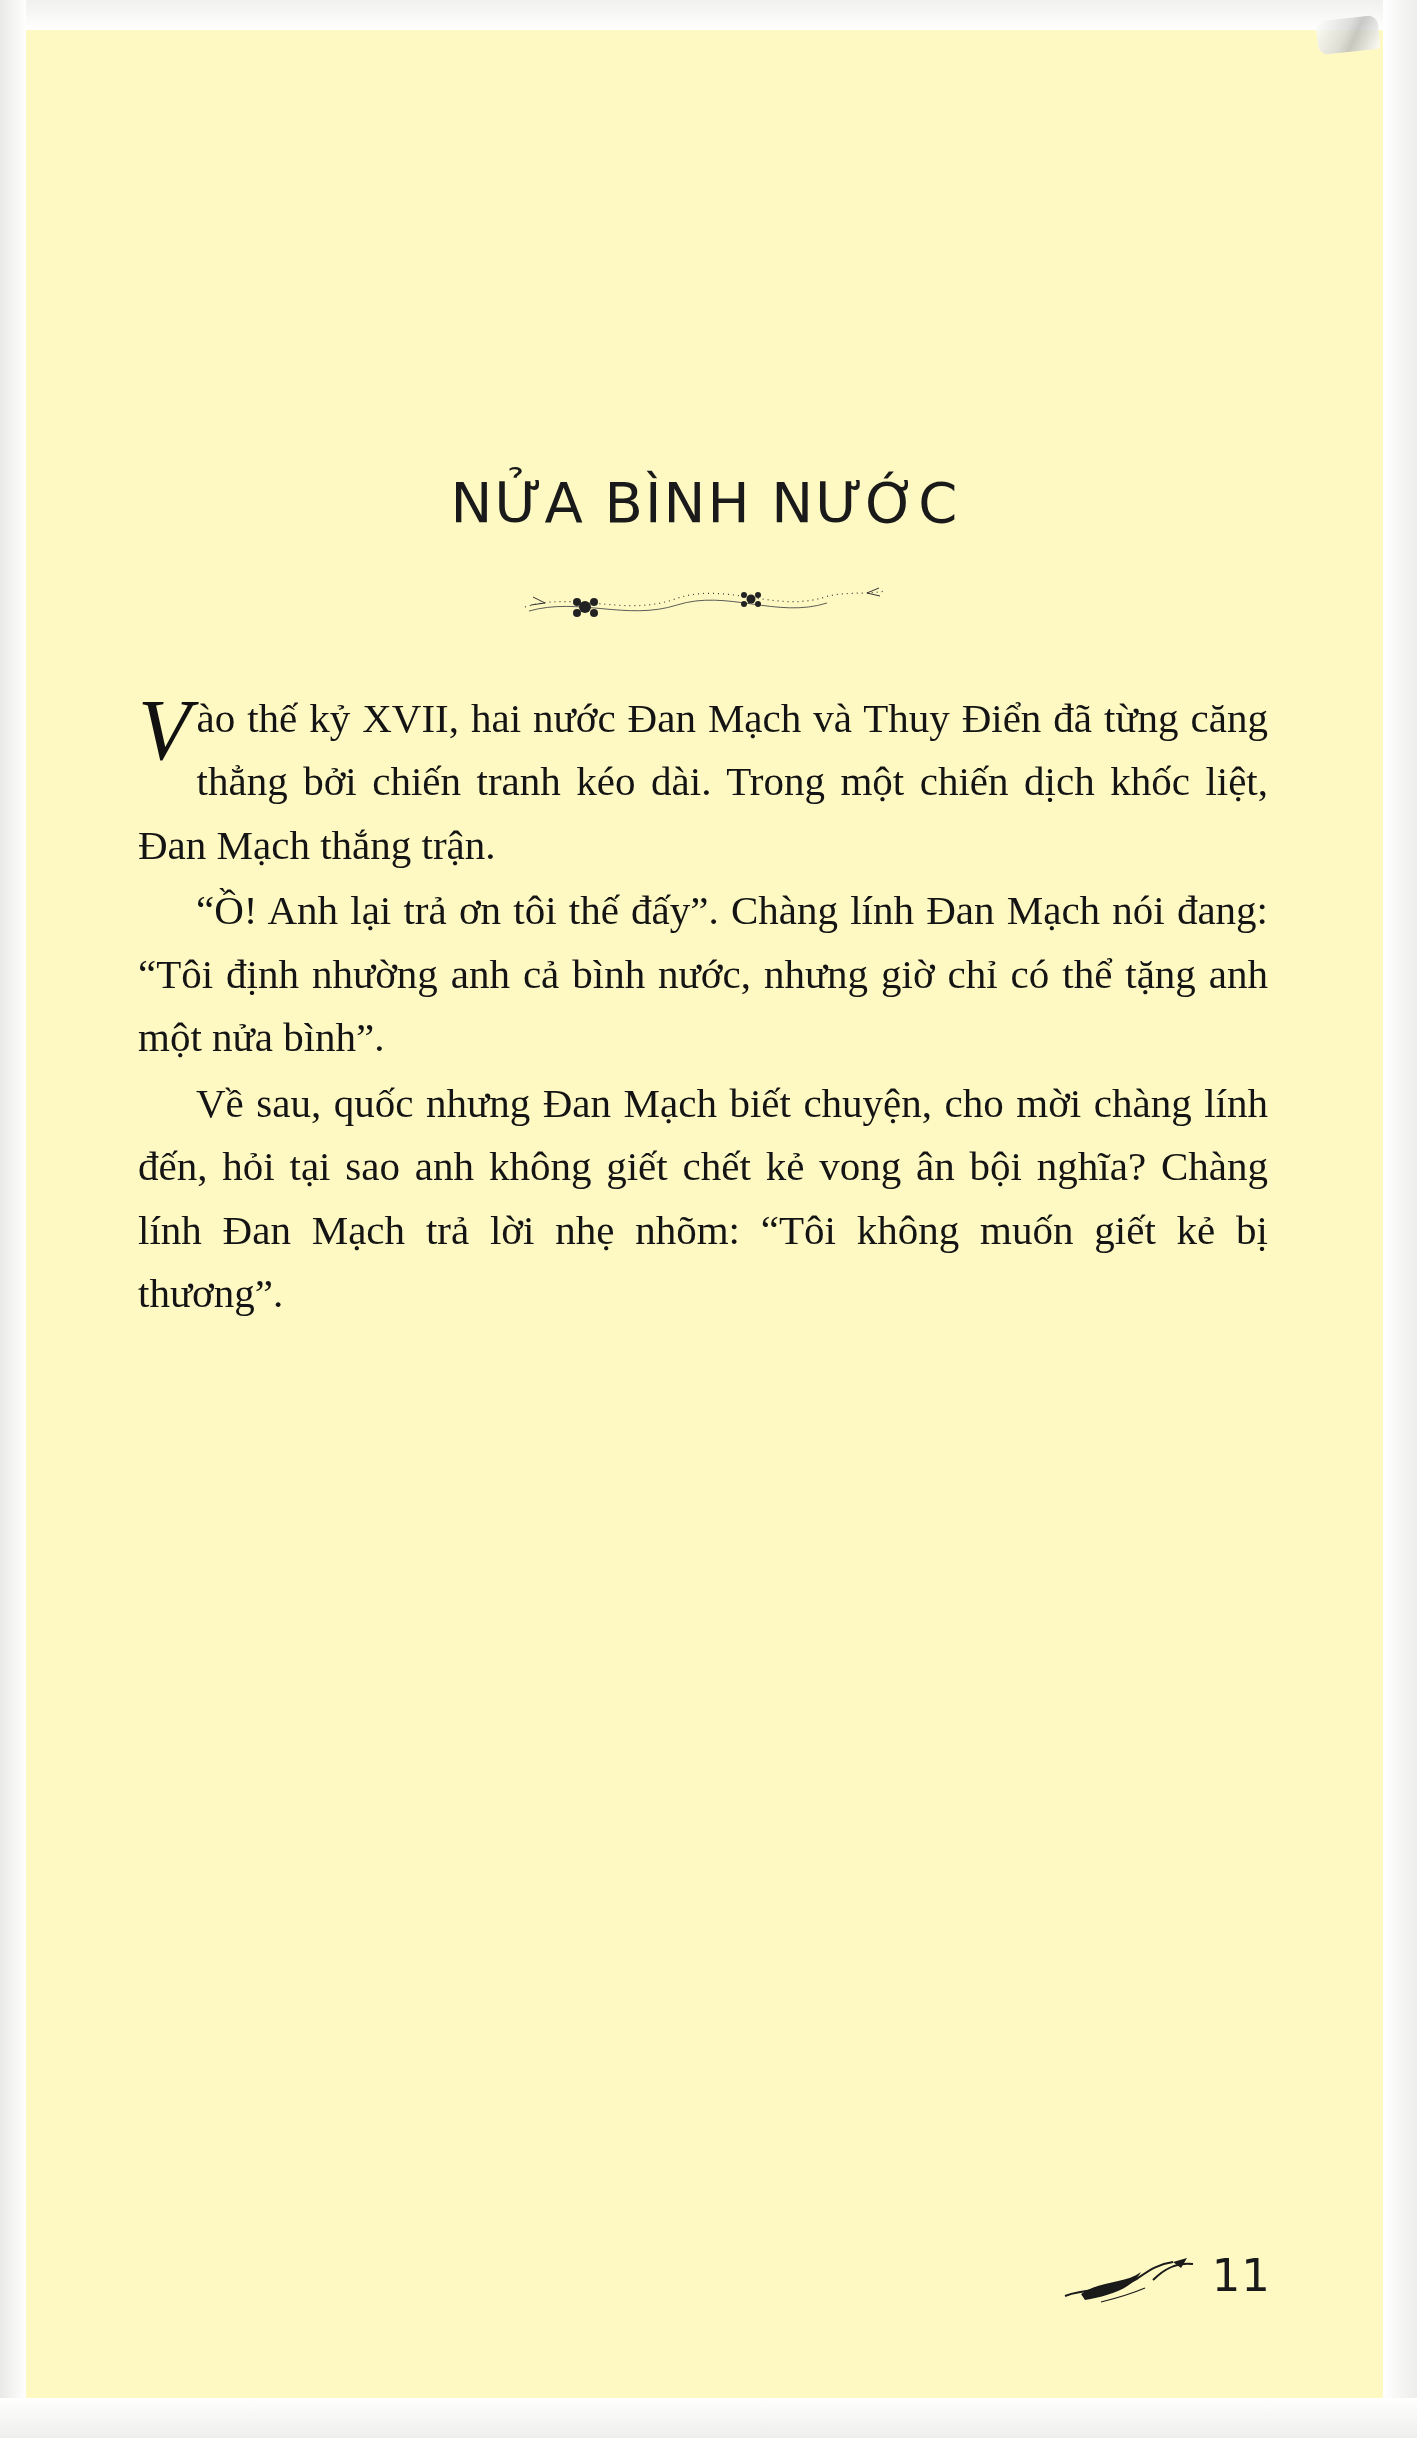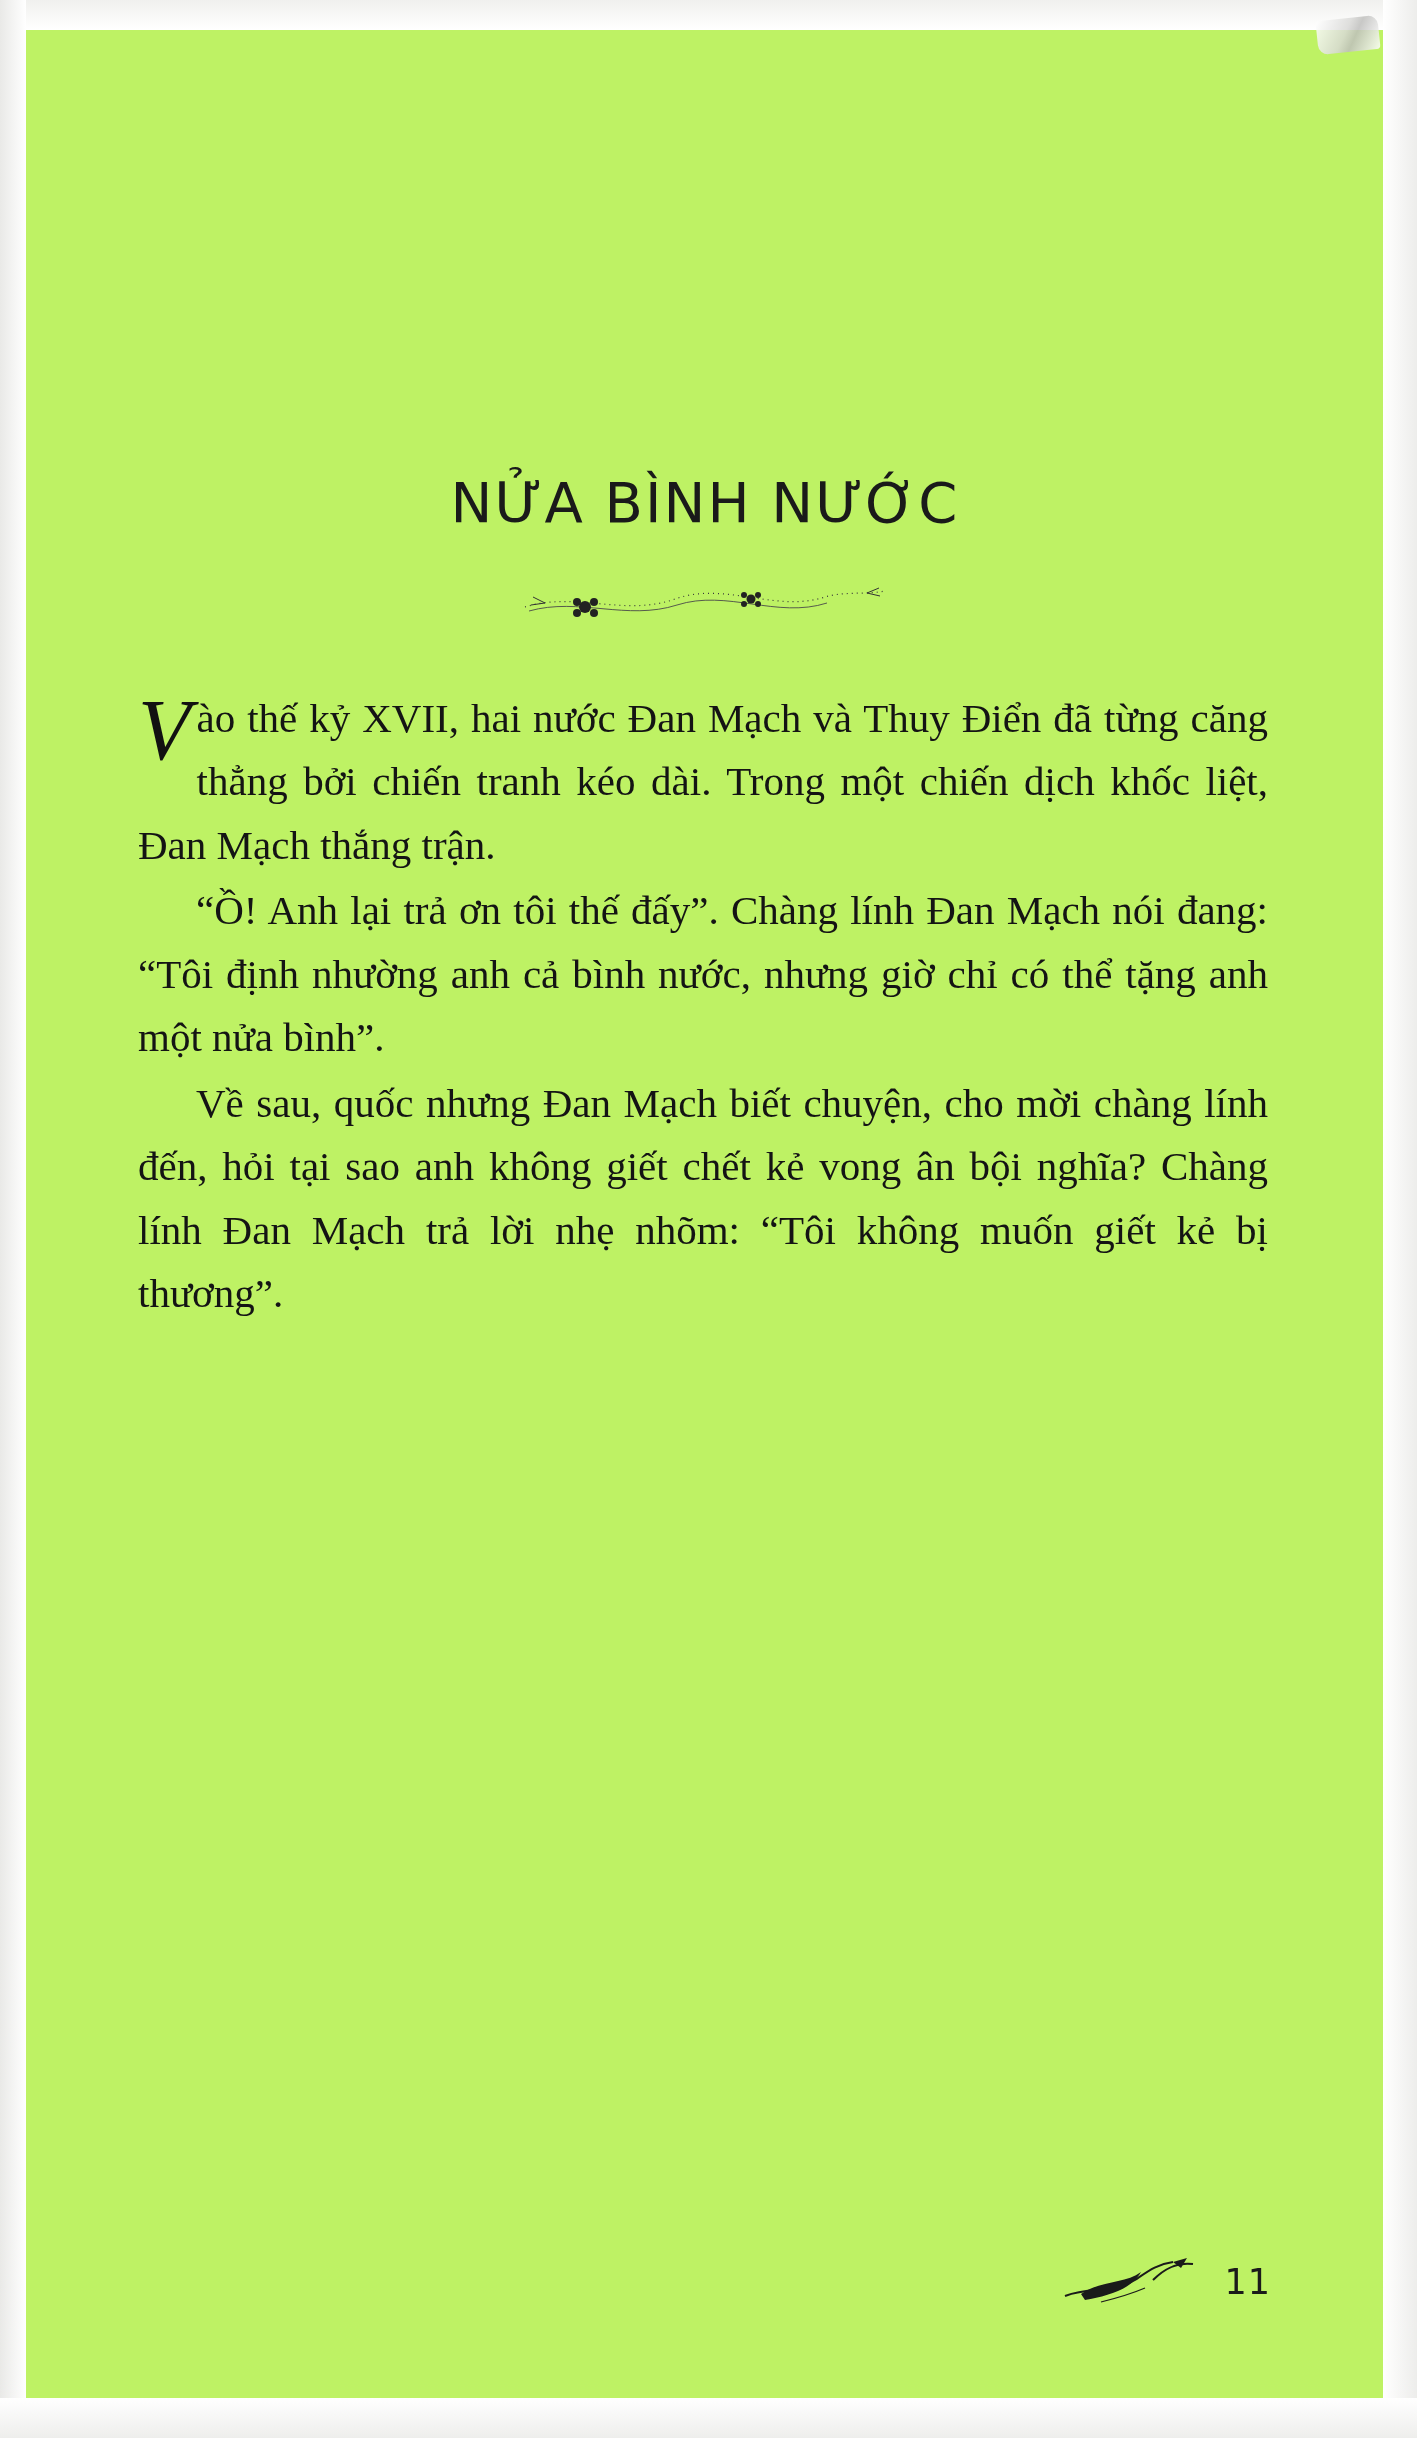--- a/index.html
+++ b/index.html
@@ -12,21 +12,21 @@
     height: 2438px;
     position: relative;
     overflow: hidden;
     font-family: "Liberation Serif", serif;
     color: #111111;
   }
 
   .page {
     position: absolute;
     inset: 0;
-    background: #bef264;
+    background: #fef9c3;
     text-decoration: underline;
   }
 
   
   .page-shade-left {
     position: absolute;
     left: 0; top: 0; bottom: 0;
     width: 26px;
     background: linear-gradient(to right, #e9e9e7 0%, #ffffff 100%);
     pointer-events: none;
@@ -119,21 +119,21 @@
     padding: 6px 6px 0 0;
     margin-top: 2px;
     color: #111111;
   }
 
   .page-number {
     position: absolute;
     right: 146px;
     bottom: 136px;
     font-family: "DejaVu Sans", sans-serif;
-    font-size: 35px;
+    font-size: 45px;
     color: #1a1a1a;
     letter-spacing: 1px;
   }
 
   .footer-ornament {
     position: absolute;
     right: 196px;
     bottom: 118px;
     width: 160px;
     height: 70px;

